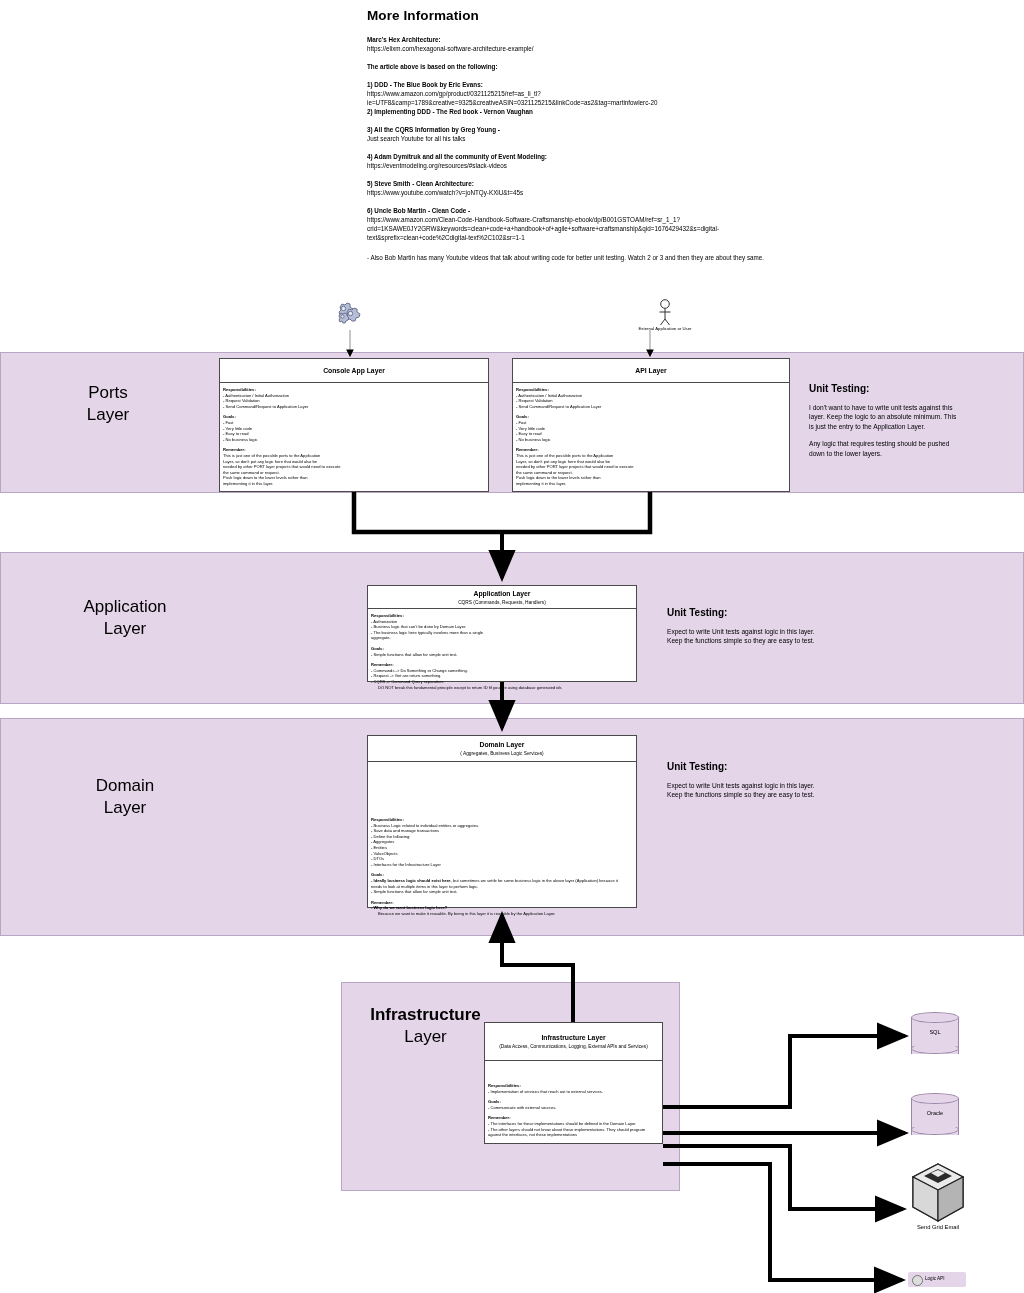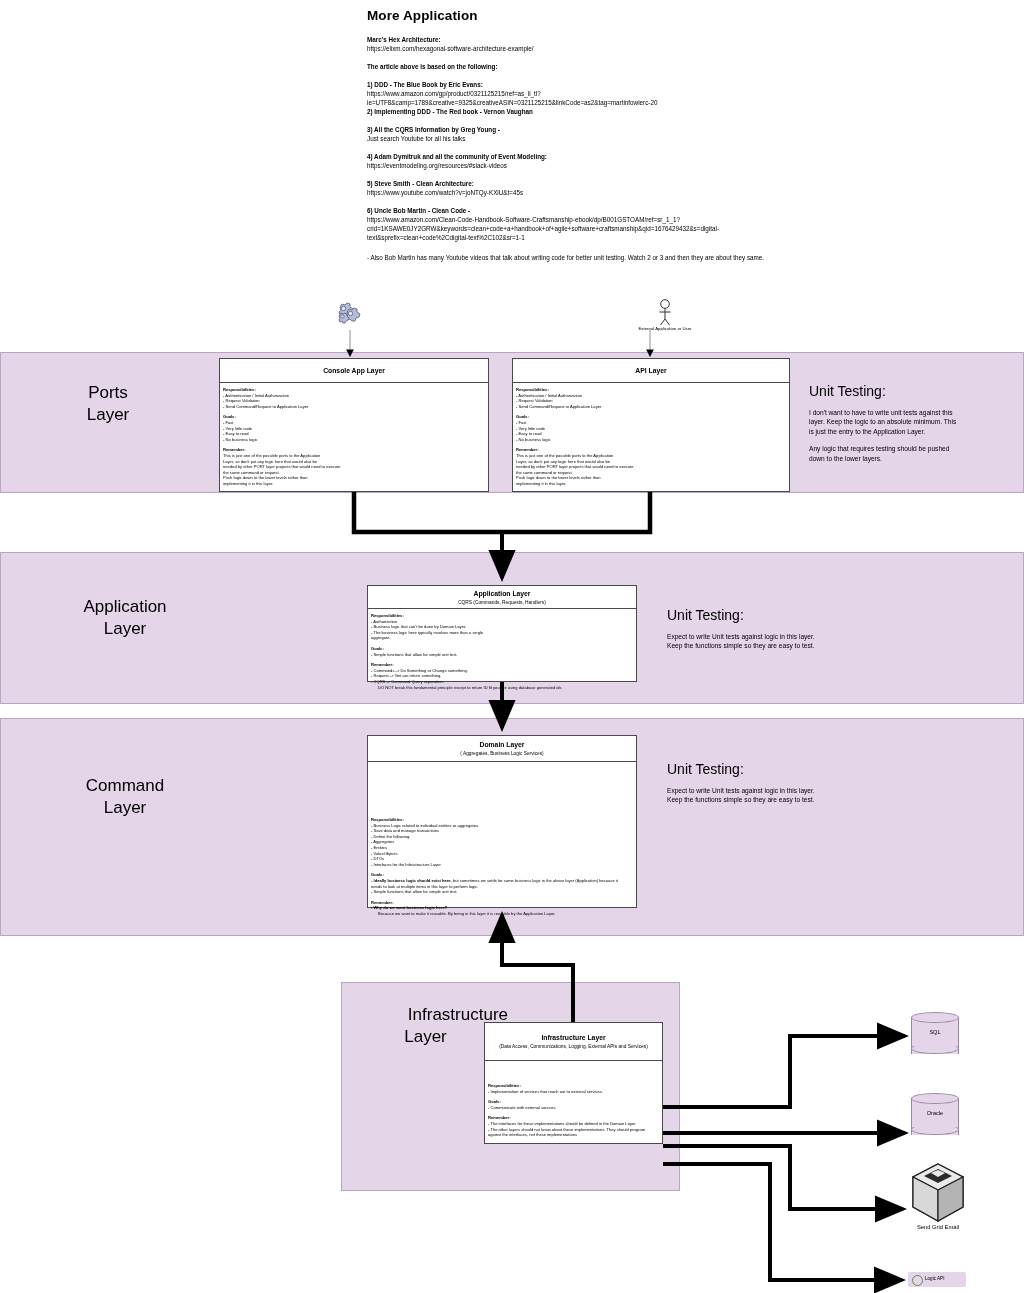--- a/index.html
+++ b/index.html
@@ -47,21 +47,21 @@
   #card-app{left:367px;top:585px;width:270px;height:97px;}
   #card-app .hd{height:23px;}
   #card-domain{left:367px;top:735px;width:270px;height:173px;}
   #card-domain .hd{height:26px;}
   #card-domain .bd{padding-top:55px;}
   #card-infra{left:484px;top:1022px;width:179px;height:122px;}
   #card-infra .hd{height:38px;}
   #card-infra .bd{padding-top:22px;}
 
   
-  .ut h2{font-size:14px;font-weight:normal;margin:0 0 9px 0;}
+  .ut h2{font-size:10px;font-weight:bold;margin:0 0 9px 0;}
   .ut p{font-size:6.6px;line-height:9.4px;margin:0 0 8px 0;}
   #ut-ports{left:809px;top:383px;width:150px;}
   #ut-app{left:667px;top:607px;width:160px;}
   #ut-domain{left:667px;top:761px;width:160px;}
 
   
   .cyl{width:48px;height:47px;}
   .cyl .top{position:absolute;left:0;top:0;width:48px;height:11px;
             border:1px solid #9b86a8;border-radius:50%;background:#e4d5e9;box-sizing:border-box;}
   .cyl .body{position:absolute;left:0;top:5px;width:48px;height:37px;
@@ -81,21 +81,21 @@
   #actor-gears{left:330px;top:300px;width:40px;height:40px;}
   #actor-user{left:630px;top:298px;width:70px;height:36px;}
   #actor-user .lab{position:absolute;left:0;top:28px;width:70px;text-align:center;font-size:4.3px;}
 
   svg.ovl{position:absolute;left:0;top:0;width:1024px;height:1293px;pointer-events:none;}
 </style>
 </head>
 <body>
 
 <div class="abs" id="info">
-  <h1>More Application</h1>
+  <h1>More Information</h1>
 
   <div class="blk">
     <span class="b">Marc's Hex Architecture:</span>
     <span class="n">https://elixm.com/hexagonal-software-architecture-example/</span>
   </div>
 
   <div class="blk">
     <span class="b">The article above is based on the following:</span>
   </div>
 
@@ -166,25 +166,25 @@
 
 <div class="abs bandlabel" id="lbl-ports">
   <div>Ports</div>
   <div>Layer</div>
 </div>
 <div class="abs bandlabel" id="lbl-app">
   <div>Application</div>
   <div>Layer</div>
 </div>
 <div class="abs bandlabel" id="lbl-domain">
-  <div>Command</div>
+  <div>Domain</div>
   <div>Layer</div>
 </div>
 <div class="abs bandlabel" id="lbl-infra">
-  <div style="text-align:right;">Infrastructure</div>
+  <div style="text-align:center;font-weight:bold;">Infrastructure</div>
   <div>Layer</div>
 </div>
 
 <div class="abs card" id="card-console">
   <div class="hd">
     <div class="t">Console App Layer</div>
   </div>
   <div class="bd">
     <span class="h">Responsibilities:</span>
     <span class="l">- Authentication / Initial Authorization</span>

